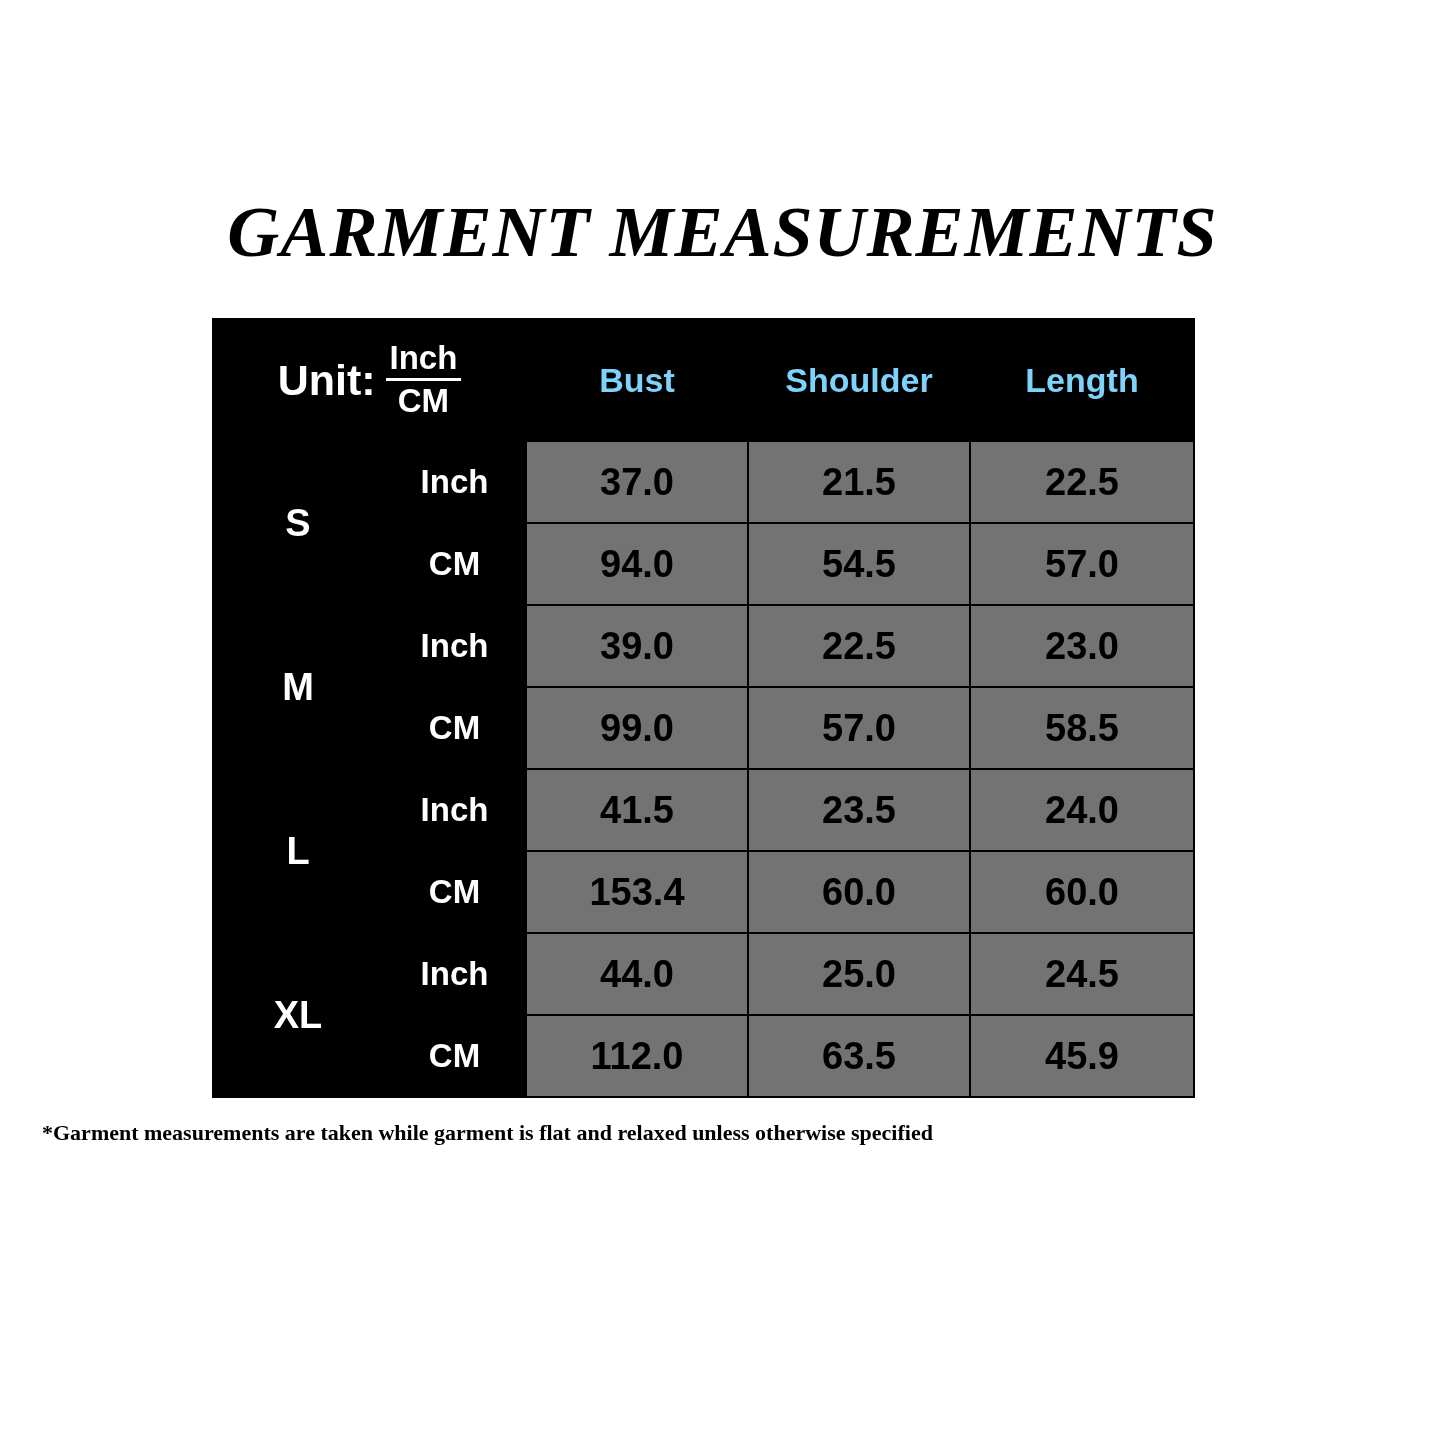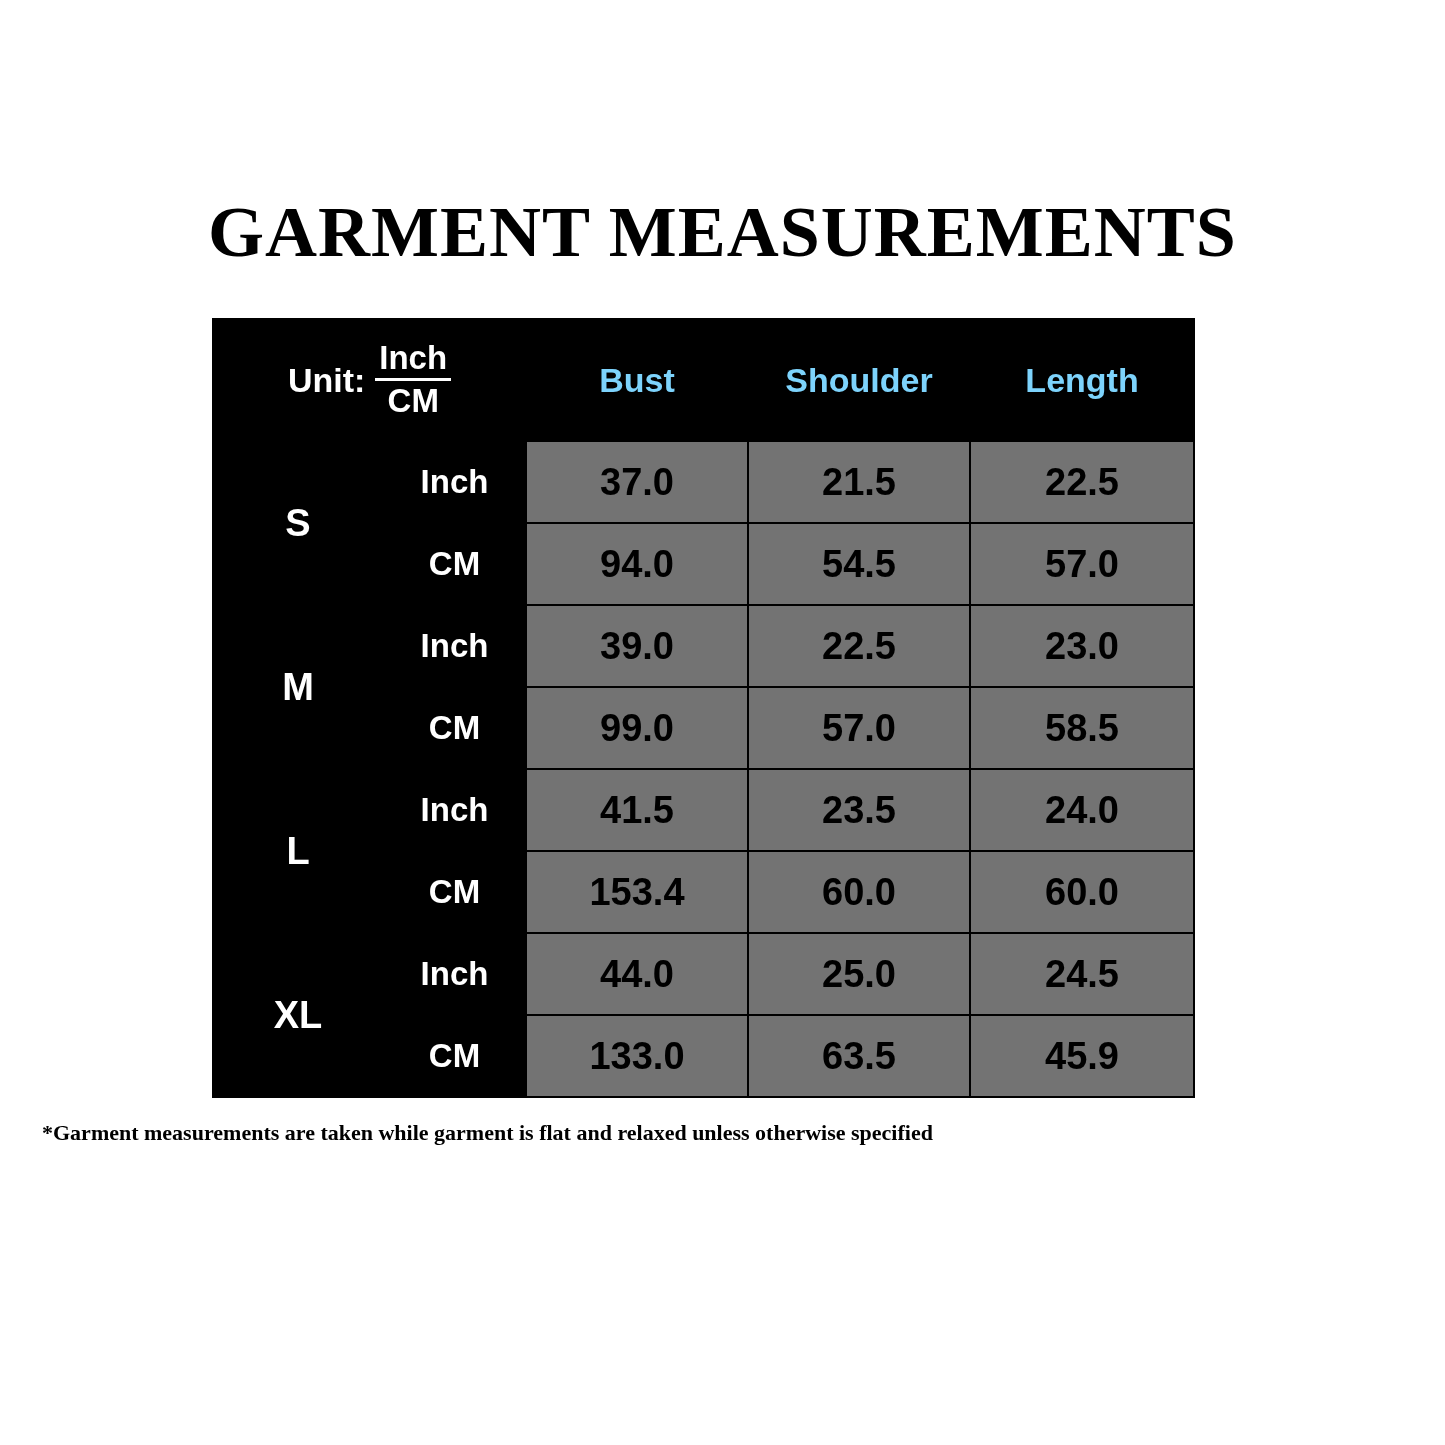--- a/index.html
+++ b/index.html
@@ -21,20 +21,21 @@
     position: relative;
   }
   .title {
     position: absolute;
     top: 196px;
     left: 0;
     width: 1445px;
     text-align: center;
     font-family: "Liberation Serif", serif;
     font-weight: bold;
+    font-style: italic;
     font-size: 72px;
     letter-spacing: 1px;
     line-height: 1.0;
     white-space: nowrap;
   }
   .table-wrap {
     position: absolute;
     top: 318px;
     left: 212px;
     width: 981px;
@@ -65,21 +66,21 @@
   }
   .unit-inner {
     display: flex;
     align-items: center;
     justify-content: center;
     gap: 10px;
     height: 118px;
     padding: 0 14px;
   }
   .unit-label {
-    font-size: 34px;
+    font-size: 43px;
     font-weight: bold;
     color: #ffffff;
   }
   .unit-frac {
     display: flex;
     flex-direction: column;
     align-items: center;
     line-height: 1.05;
   }
   .unit-frac .num {
@@ -201,21 +202,21 @@
 
         <tr>
           <td class="size-cell" rowspan="2">XL</td>
           <td class="unitrow-cell">Inch</td>
           <td class="val-cell">44.0</td>
           <td class="val-cell">25.0</td>
           <td class="val-cell">24.5</td>
         </tr>
         <tr>
           <td class="unitrow-cell">CM</td>
-          <td class="val-cell">133.0</td>
+          <td class="val-cell">112.0</td>
           <td class="val-cell">63.5</td>
           <td class="val-cell">45.9</td>
         </tr>
       </tbody>
     </table>
   </div>
 
   <div class="footnote">*Garment measurements are taken while garment is flat and relaxed unless otherwise specified</div>
 
 </div>

